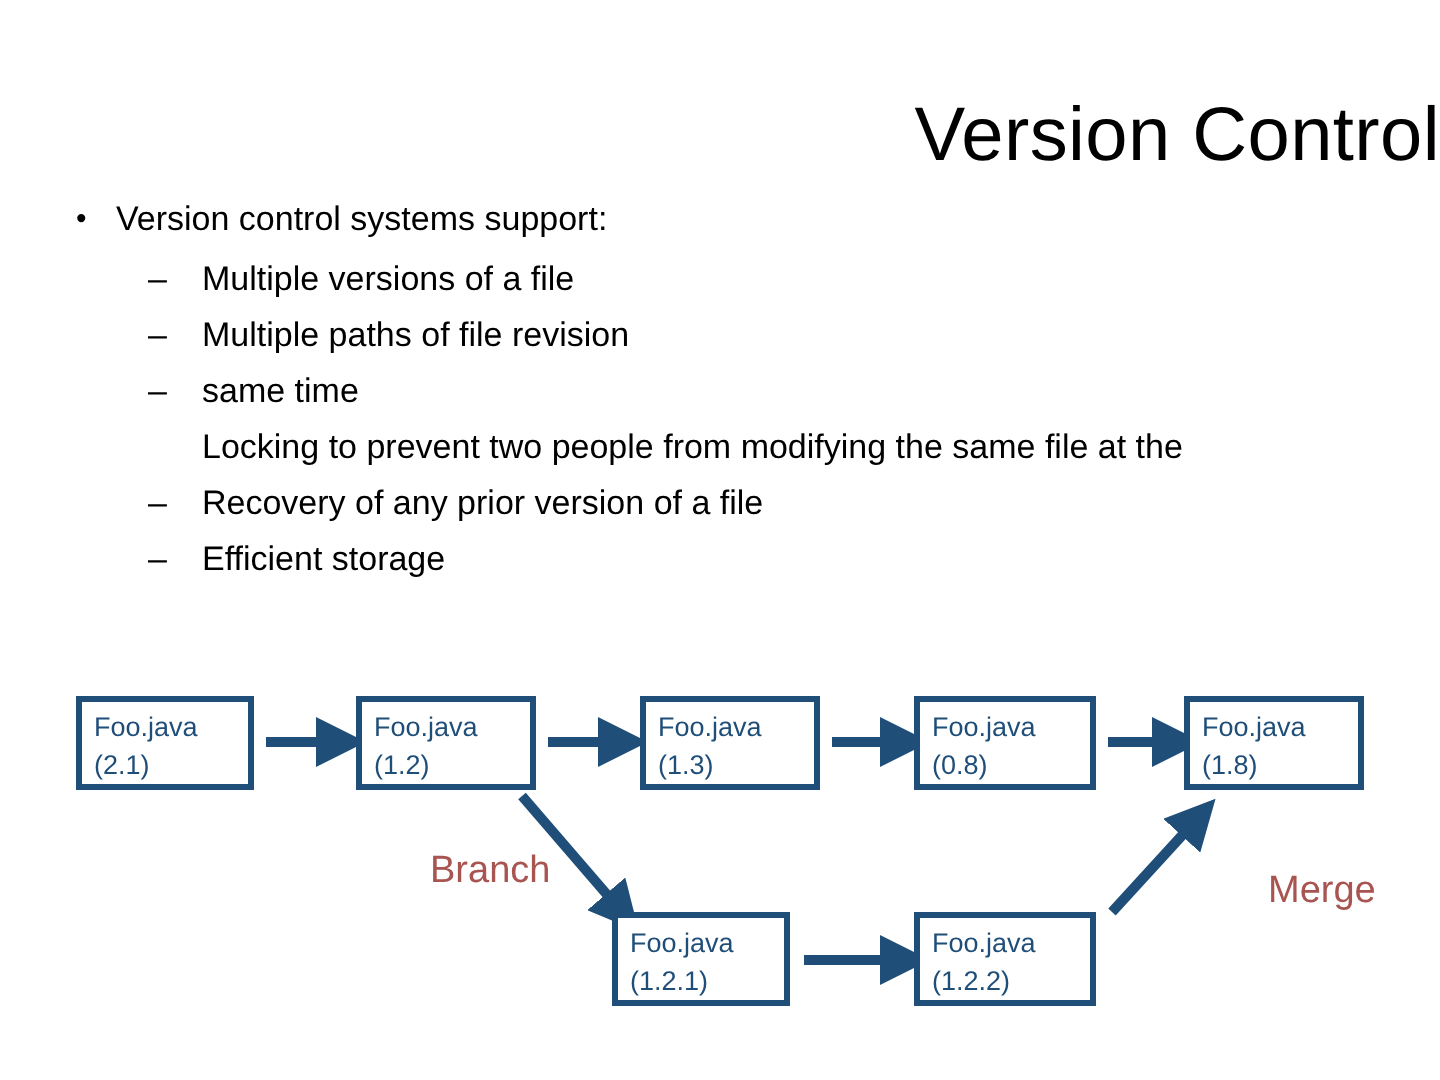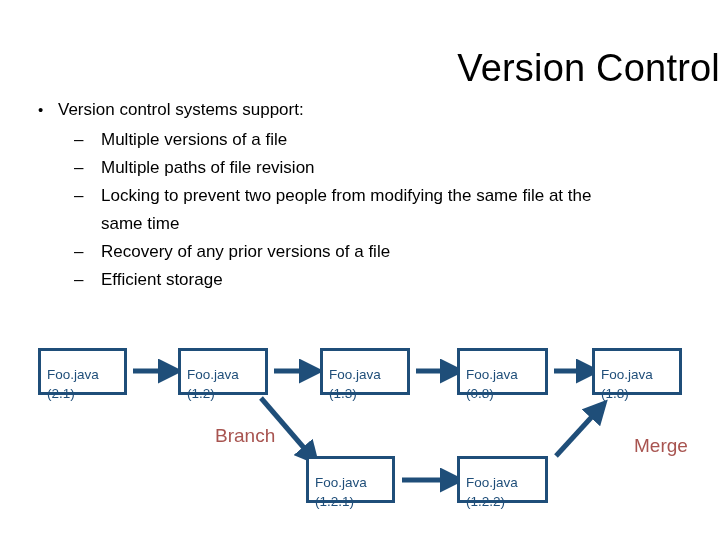--- a/index.html
+++ b/index.html
@@ -81,21 +81,21 @@
     left: 0;
     top: 330px;
     width: 720px;
     height: 210px;
   }
   .vbox {
     position: absolute;
     box-sizing: border-box;
     border: 3px solid #1F4E79;
     background: #ffffff;
-    padding: 14px 0 0 6px;
+    padding: 3px 0 0 6px;
     font-size: 13.5px;
     line-height: 19px;
     color: #1F4E79;
     font-family: "Liberation Sans", sans-serif;
   }
   .vbox .l1, .vbox .l2 { display: block; white-space: nowrap; }
 
   .label-note {
     position: absolute;
     font-size: 19px;
@@ -136,27 +136,27 @@
         <span class="txt">Multiple versions of a file</span>
       </div>
 
       <div class="lvl2">
         <span class="marker">–</span>
         <span class="txt">Multiple paths of file revision</span>
       </div>
 
       <div class="lvl2">
         <span class="marker">–</span>
+        <span class="txt">same time</span>
         <span class="txt">Locking to prevent two people from modifying the same file at the</span>
-        <span class="txt">same time</span>
-      </div>
-
-      <div class="lvl2">
-        <span class="marker">–</span>
-        <span class="txt">Recovery of any prior versions of a file</span>
+      </div>
+
+      <div class="lvl2">
+        <span class="marker">–</span>
+        <span class="txt">Recovery of any prior version of a file</span>
       </div>
 
       <div class="lvl2">
         <span class="marker">–</span>
         <span class="txt">Efficient storage</span>
       </div>
 
     </div>
   </div>
 

